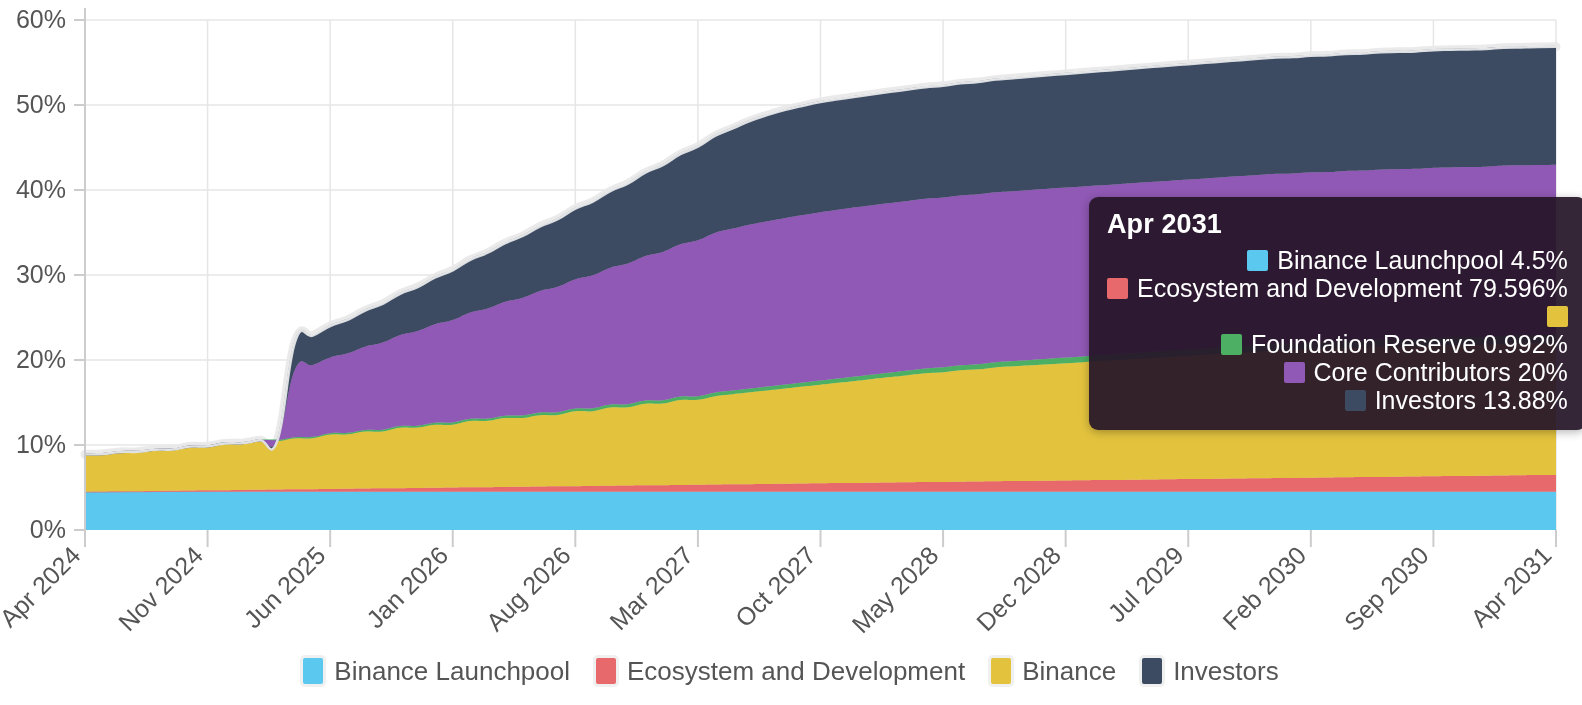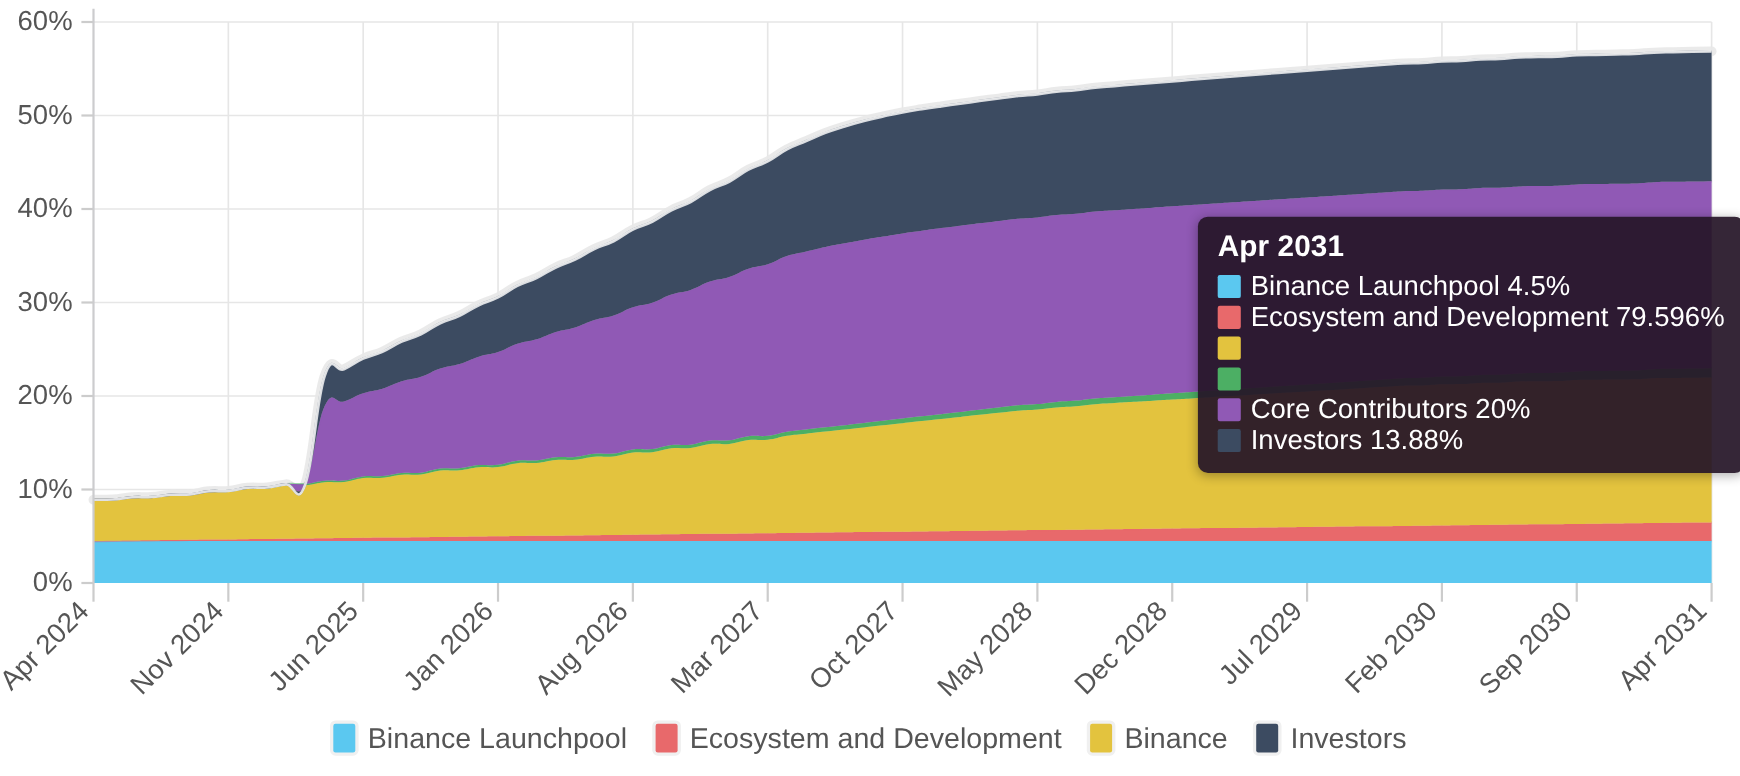--- a/index.html
+++ b/index.html
@@ -118,20 +118,21 @@
     color: #ffffff;
     margin-bottom: 6px;
     letter-spacing: 0.1px;
   }
   .tooltip-row {
     display: flex;
     flex-direction: row;
     align-items: center;
     gap: 9px;
     height: 28px;
+    justify-content: flex-end;
   }
   .tooltip-swatch {
     width: 21px;
     height: 21px;
     border-radius: 2px;
     flex: 0 0 auto;
   }
   .tooltip-label {
     font-family: "Liberation Sans", sans-serif;
     font-size: 25px;
@@ -239,20 +240,21 @@
         </div>
         <div class="tooltip-row">
           <span class="tooltip-swatch" style="background: rgb(232, 105, 107);"></span>
           <span class="tooltip-label">Ecosystem and Development 79.596%</span>
         </div>
         <div class="tooltip-row">
           <span class="tooltip-swatch" style="background: rgb(227, 195, 62);"></span>
         </div>
         <div class="tooltip-row">
           <span class="tooltip-swatch" style="background: rgb(76, 175, 100);"></span>
+          <span class="tooltip-label">Foundation Reserve 0.992%</span>
         </div>
         <div class="tooltip-row">
           <span class="tooltip-swatch" style="background: rgb(144, 89, 181);"></span>
           <span class="tooltip-label">Core Contributors 20%</span>
         </div>
         <div class="tooltip-row">
           <span class="tooltip-swatch" style="background: rgb(60, 75, 97);"></span>
           <span class="tooltip-label">Investors 13.88%</span>
         </div>
       </div>

